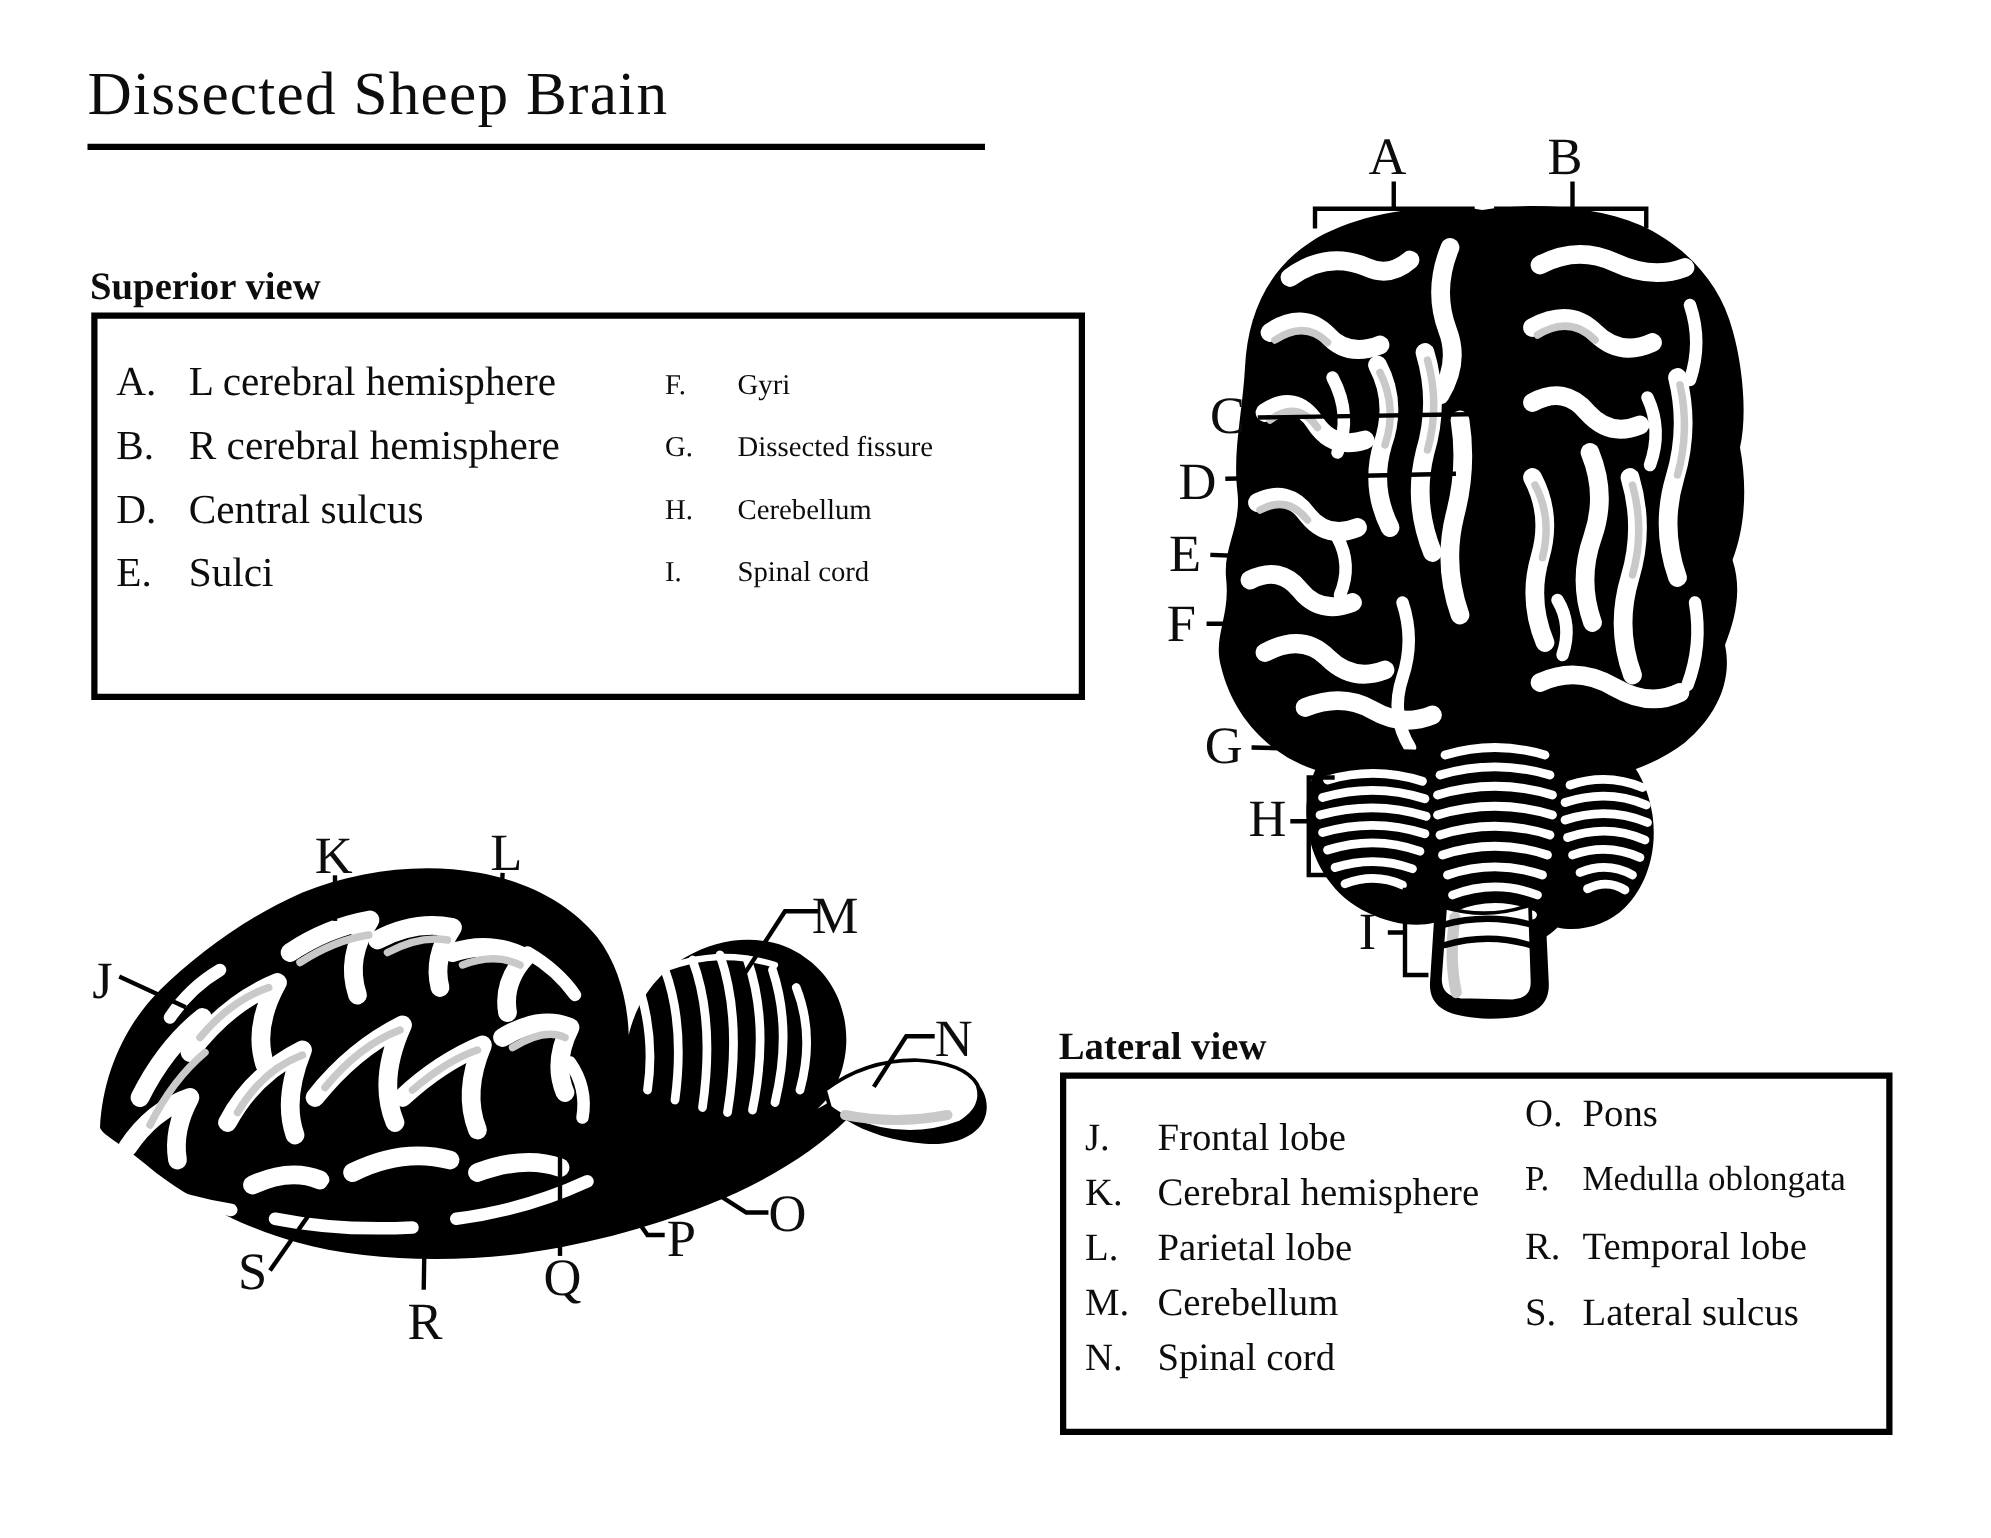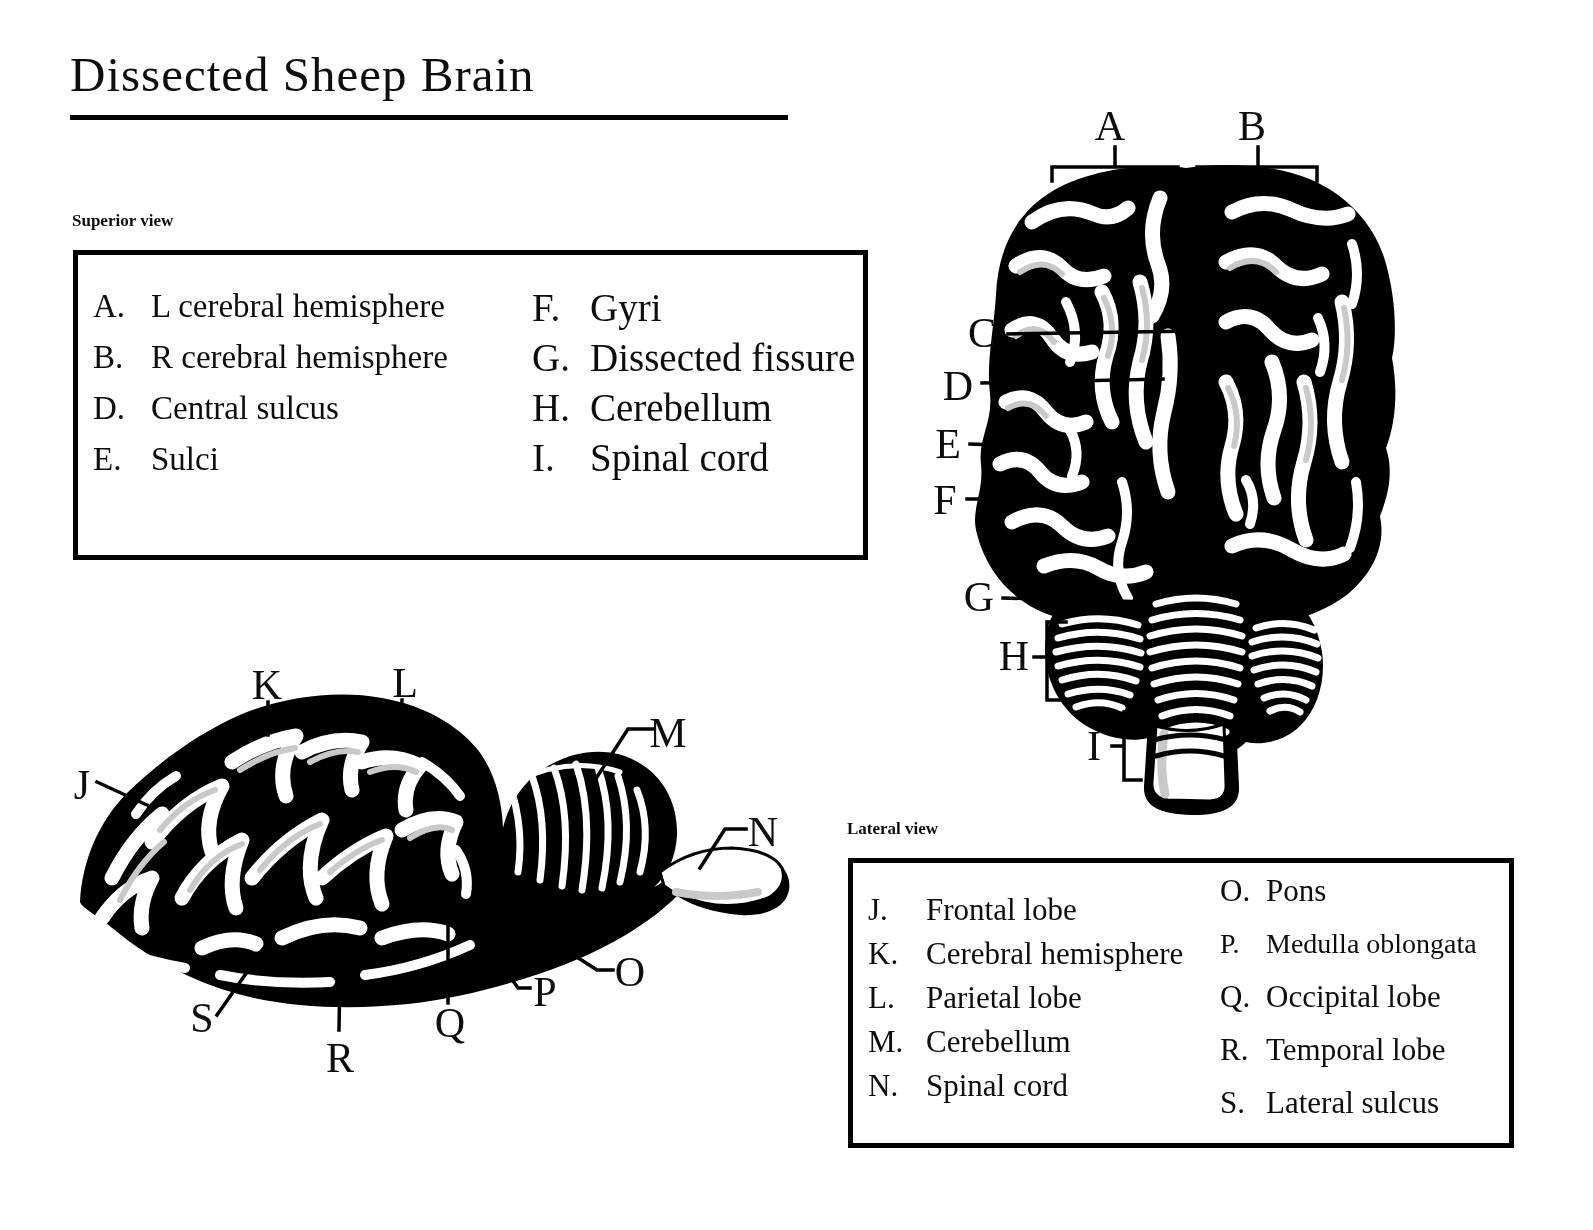--- a/index.html
+++ b/index.html
@@ -10,29 +10,29 @@
   #art{position:absolute;left:0;top:0;width:1593px;height:1230px;}
 
   
   .title{
     position:absolute;left:70px;top:44px;width:718px;
     font-size:49px;line-height:1.25;letter-spacing:1px;
     border-bottom:5px solid #000;padding-bottom:10px;white-space:nowrap;
   }
 
   
-  .legend-head{position:absolute;font-weight:700;font-size:17px;}
+  .legend-head{position:absolute;font-weight:700;font-size:31px;}
   .box{position:absolute;border:5px solid #000;}
   #sup-box{left:73px;top:250px;width:785px;height:300px;}
   #lat-box{left:848px;top:858px;width:656px;height:280px;}
 
   .col{position:absolute;white-space:nowrap;}
   .col .row{display:block;}
   #sup-col1{left:93px;top:281px;font-size:33px;line-height:51px;}
-  #sup-col2{left:532px;top:283px;font-size:39px;line-height:50px;}
+  #sup-col2{left:532px;top:283px;font-size:23px;line-height:50px;}
   #lat-col1{left:868px;top:888px;font-size:31px;line-height:44px;}
   #lat-col2{left:1220px;top:864px;font-size:31px;line-height:53px;}
   .ltr{display:inline-block;width:58px;}
   #lat-col2 .ltr{width:46px;}
   .row.small{font-size:28px;}
 
   
   .fig{position:absolute;transform:translate(-50%,-50%);font-size:42px;line-height:1;}
 
   
@@ -260,21 +260,20 @@
 <div class="col" id="lat-col1">
   <span class="row"><span class="ltr">J.</span><span>Frontal lobe</span></span>
   <span class="row"><span class="ltr">K.</span><span>Cerebral hemisphere</span></span>
   <span class="row"><span class="ltr">L.</span><span>Parietal lobe</span></span>
   <span class="row"><span class="ltr">M.</span><span>Cerebellum</span></span>
   <span class="row"><span class="ltr">N.</span><span>Spinal cord</span></span>
 </div>
 <div class="col" id="lat-col2">
   <span class="row"><span class="ltr">O.</span><span>Pons</span></span>
   <span class="row small"><span class="ltr">P.</span><span>Medulla oblongata</span></span>
-  <span class="row"><span class="ltr">Q.</span><span>Occipital lobe</span></span>
   <span class="row"><span class="ltr">R.</span><span>Temporal lobe</span></span>
   <span class="row"><span class="ltr">S.</span><span>Lateral sulcus</span></span>
 </div>
 
 <div class="fig" style="left:1110px;top:126px;">A</div>
 <div class="fig" style="left:1252px;top:126px;">B</div>
 <div class="fig" style="left:982px;top:333px;">C</div>
 <div class="fig" style="left:958px;top:386px;">D</div>
 <div class="fig" style="left:948px;top:444px;">E</div>
 <div class="fig" style="left:945px;top:500px;">F</div>

